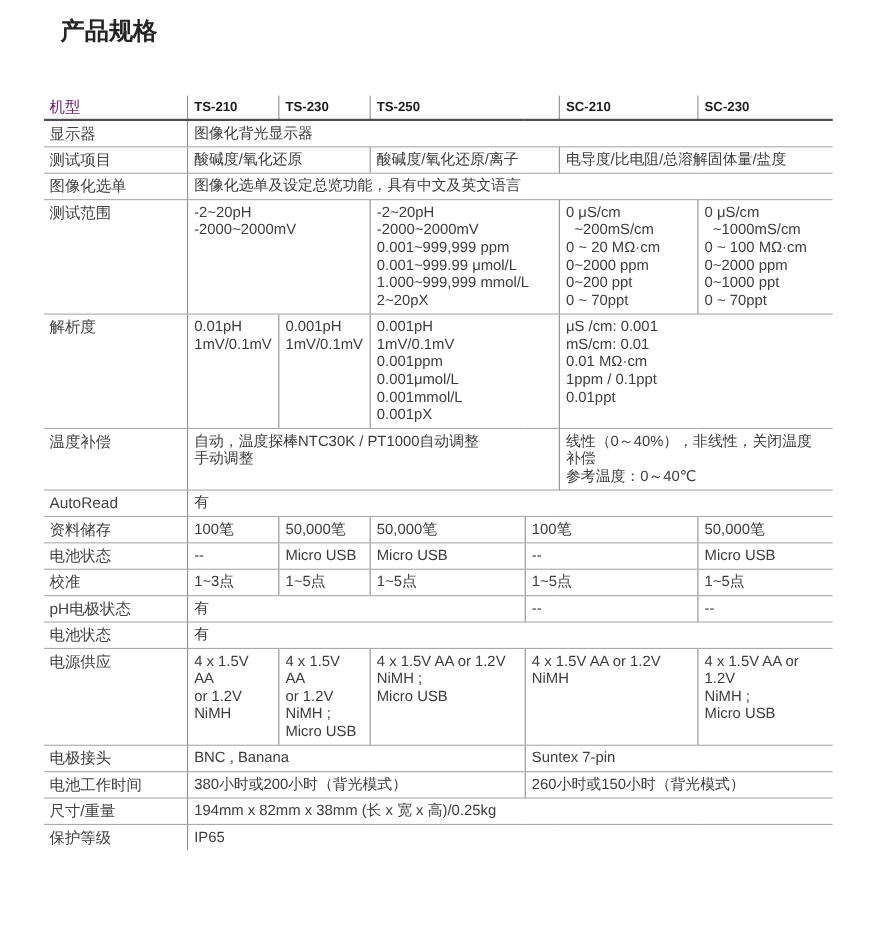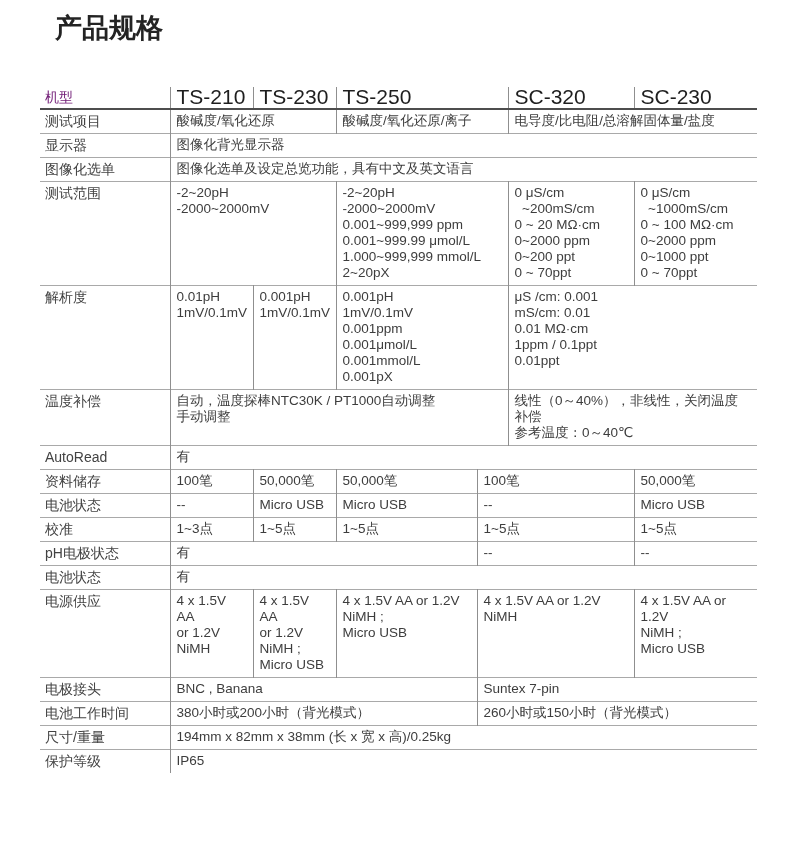--- a/index.html
+++ b/index.html
@@ -1,27 +1,27 @@
 <!DOCTYPE html>
 <html><head>
 <meta charset="utf-8">
 <style>
   html,body { margin:0; padding:0; background:#ffffff; }
   body { font-family:"Liberation Sans","DejaVu Sans",sans-serif; color:#3d3d3d; }
   .page { position:relative; width:790px; height:862px; background:#fff; overflow:hidden; }
-  .page-title { position:absolute; left:55px; top:13px; margin:0; font-size:27px; line-height:30px;
+  .page-title { position:absolute; left:55px; top:13px; margin:0; font-size:22px; line-height:30px;
                 font-weight:bold; color:#232323; }
   table.spec { position:absolute; left:40px; top:87px; width:717px;
                border-collapse:collapse; table-layout:fixed; }
   table.spec td { vertical-align:top; padding:3px 6px 4px 6px; font-size:13.5px; line-height:16px;
                   color:#3d3d3d; white-space:pre-line; overflow:hidden; }
   table.spec td.label { padding-left:5px; font-size:14px; color:#424242; }
   table.spec tr { border-bottom:1px solid #a9a9a9; }
   table.spec tr.header-row { border-bottom:2px solid #4d4d4d; }
-  table.spec tr.header-row td { font-weight:normal; font-size:21px; color:#1e1e1e;
+  table.spec tr.header-row td { font-weight:bold; font-size:12px; color:#1e1e1e;
                                 padding-top:2px; padding-bottom:3px; }
   table.spec tr.header-row td.label { font-weight:normal; font-size:14px; color:#701a75; }
   table.spec tr.last-row { border-bottom:none;margin-left:37px; }
   table.spec td + td { border-left:1px solid #8f8f8f; }
 </style>
 </head>
 <body>
 
 <div class="page">
   <h1 class="page-title">产品规格</h1>
@@ -36,34 +36,34 @@
         <col style="width:126px">
         <col style="width:123px">
     </colgroup>
 
     <tbody>
         <tr class="header-row">
       <td class="label">机型</td>
       <td>TS-210</td>
       <td>TS-230</td>
       <td colspan="2">TS-250</td>
-      <td>SC-320</td>
+      <td>SC-210</td>
       <td>SC-230</td>
+    </tr>
+
+    <tr>
+      <td class="label">显示器</td>
+      <td colspan="6">图像化背光显示器</td>
     </tr>
 
     <tr>
       <td class="label">测试项目</td>
       <td colspan="2">酸碱度/氧化还原</td>
       <td colspan="2">酸碱度/氧化还原/离子</td>
       <td colspan="2">电导度/比电阻/总溶解固体量/盐度</td>
-    </tr>
-
-    <tr>
-      <td class="label">显示器</td>
-      <td colspan="6">图像化背光显示器</td>
     </tr>
 
     <tr>
       <td class="label">图像化选单</td>
       <td colspan="6">图像化选单及设定总览功能，具有中文及英文语言</td>
     </tr>
 
     <tr>
       <td class="label">测试范围</td>
       <td colspan="2">-2~20pH

